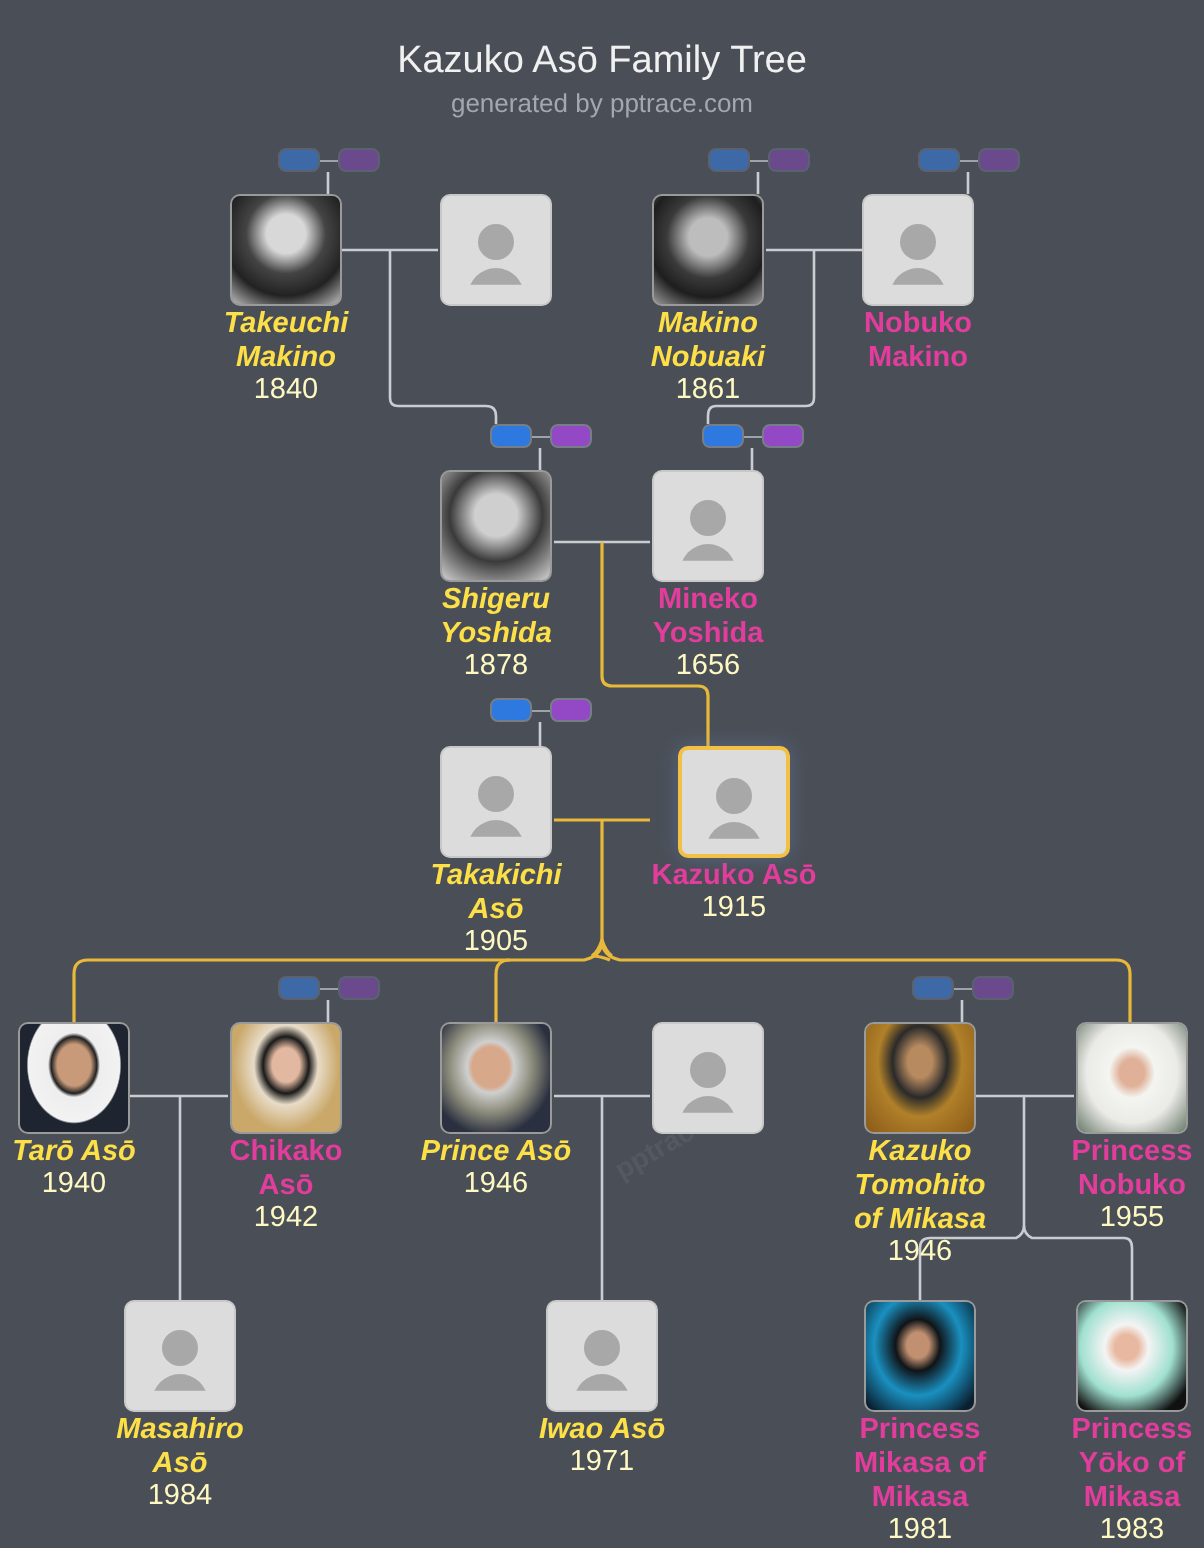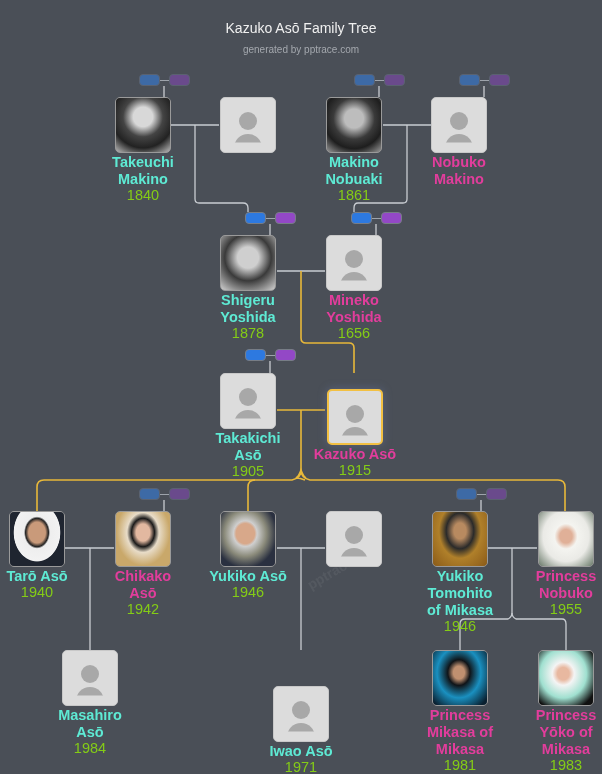--- a/index.html
+++ b/index.html
@@ -4,25 +4,25 @@
   <style>
     html, body { margin: 0; padding: 0; }
     body {
       width: 602px; height: 774px; overflow: hidden;
       background: #4a4f57;
       font-family: "Liberation Sans", sans-serif;
       position: relative;
     }
     .title {
       position: absolute; left: 0; top: 20px; width: 602px; text-align: center;
-      color: #f0f0f0; font-size: 14px;
+      color: #f0f0f0; font-size: 19px;
     }
     .subtitle {
       position: absolute; left: 0; top: 44px; width: 602px; text-align: center;
-      color: #a4a8ae; font-size: 10px;
+      color: #a4a8ae; font-size: 13px;
     }
     svg.links { position: absolute; left: 0; top: 0; }
     .person {
       position: absolute; width: 110px; text-align: center;
     }
     .photo {
       position: relative; width: 56px; height: 56px; margin: 0 auto;
       border-radius: 5px; background: #dcdcdc; overflow: hidden;
       border: 1px solid #c8c8c8; box-sizing: border-box;
     }
@@ -34,23 +34,23 @@
     }
     .avatar-body {
       position: absolute; left: 50%; top: 36px; width: 28px; height: 14px;
       margin-left: -14px; border-radius: 14px 14px 0 0; background: #a8a8a8;
       clip-path: inset(0 0 40% 0);
     }
     .photo-fill { position: absolute; inset: 0; }
     .name {
       font-weight: bold; font-size: 14.5px; line-height: 16px; margin-top: 1px;
     }
-    .name.m { color: #5eead4; }
+    .name.m { color: #fde047; font-style: italic; }
     .name.f { color: #e23d9c; }
-    .year { color: #84cc16; font-size: 14.5px; line-height: 16px; }
+    .year { color: #fef9c3; font-size: 14.5px; line-height: 16px; }
     .badges { position: absolute; height: 13px; width: 54px; }
     .badge {
       position: absolute; top: 0; width: 21px; height: 12px; border-radius: 4px;
       border: 1px solid #777d86; box-sizing: border-box;
     }
     .badge.blue { left: 0; background: #2d79e0; }
     .badge.purple { left: 30px; background: #9348c6; }
     .badges.dim .badge.blue { background: #3d6aa6; border-color: #5a6270; }
     .badges.dim .badge.purple { background: #6a4a8c; border-color: #5a6270; }
     .badge-link { position: absolute; left: 21px; top: 6px; width: 9px; height: 1px; background: #9da3ab; }
@@ -204,21 +204,21 @@
 
 <div class="person" style="left:193px;top:373px;">
   <div class="photo">
       <div class="avatar-head"></div>
       <div class="avatar-body"></div>
     </div>
   <div class="name m">Takakichi</div>
   <div class="name m">Asō</div>
   <div class="year">1905</div>
 </div>
-<div class="person" style="left:300px;top:373px;margin-top:16px;">
+<div class="person" style="left:312px;top:373px;">
   <div class="photo selected">
       <div class="avatar-head"></div>
       <div class="avatar-body"></div>
     </div>
   <div class="name f">Kazuko Asō</div>
   <div class="year">1915</div>
 </div>
 
 <div class="person" style="left:-18px;top:511px;">
   <div class="photo real">
@@ -232,34 +232,34 @@
       <div class="photo-fill" style="background:radial-gradient(ellipse at 50% 38%,#e2b8a0 0 18%,#1a1a1a 30%,#e8dcc8 42%,#c9a86a 70%);"></div>
     </div>
   <div class="name f">Chikako</div>
   <div class="name f">Asō</div>
   <div class="year">1942</div>
 </div>
 <div class="person" style="left:193px;top:511px;">
   <div class="photo real">
       <div class="photo-fill" style="background:radial-gradient(ellipse at 45% 40%,#d8a88a 0 22%,#cfcfcf 28%,#8a8a7a 50%,#2a3040 75%);"></div>
     </div>
-  <div class="name m">Yukiko Asō</div>
+  <div class="name m">Prince Asō</div>
   <div class="year">1946</div>
 </div>
 <div class="person" style="left:299px;top:511px;">
   <div class="photo">
       <div class="avatar-head"></div>
       <div class="avatar-body"></div>
     </div>
 </div>
 <div class="person" style="left:405px;top:511px;">
   <div class="photo real">
       <div class="photo-fill" style="background:radial-gradient(ellipse at 50% 35%,#b88a60 0 16%,#2a2a2a 36%,#b0802a 55%,#8a5a18 100%);"></div>
     </div>
-  <div class="name m">Yukiko</div>
+  <div class="name m">Kazuko</div>
   <div class="name m">Tomohito</div>
   <div class="name m">of Mikasa</div>
   <div class="year">1946</div>
 </div>
 <div class="person" style="left:511px;top:511px;">
   <div class="photo real">
       <div class="photo-fill" style="background:radial-gradient(ellipse at 50% 45%,#e0b098 0 16%,#f4f4f0 30%,#eaeae6 60%,#6a7a6a 100%);"></div>
     </div>
   <div class="name f">Princess</div>
   <div class="name f">Nobuko</div>
@@ -268,21 +268,21 @@
 
 <div class="person" style="left:35px;top:650px;">
   <div class="photo">
       <div class="avatar-head"></div>
       <div class="avatar-body"></div>
     </div>
   <div class="name m">Masahiro</div>
   <div class="name m">Asō</div>
   <div class="year">1984</div>
 </div>
-<div class="person" style="left:246px;top:650px;margin-top:36px;">
+<div class="person" style="left:246px;top:650px;">
   <div class="photo">
       <div class="avatar-head"></div>
       <div class="avatar-body"></div>
     </div>
   <div class="name m">Iwao Asō</div>
   <div class="year">1971</div>
 </div>
 <div class="person" style="left:405px;top:650px;">
   <div class="photo real">
       <div class="photo-fill" style="background:radial-gradient(ellipse at 48% 40%,#c09070 0 14%,#101418 28%,#1a90c0 55%,#0a2030 90%);"></div>

